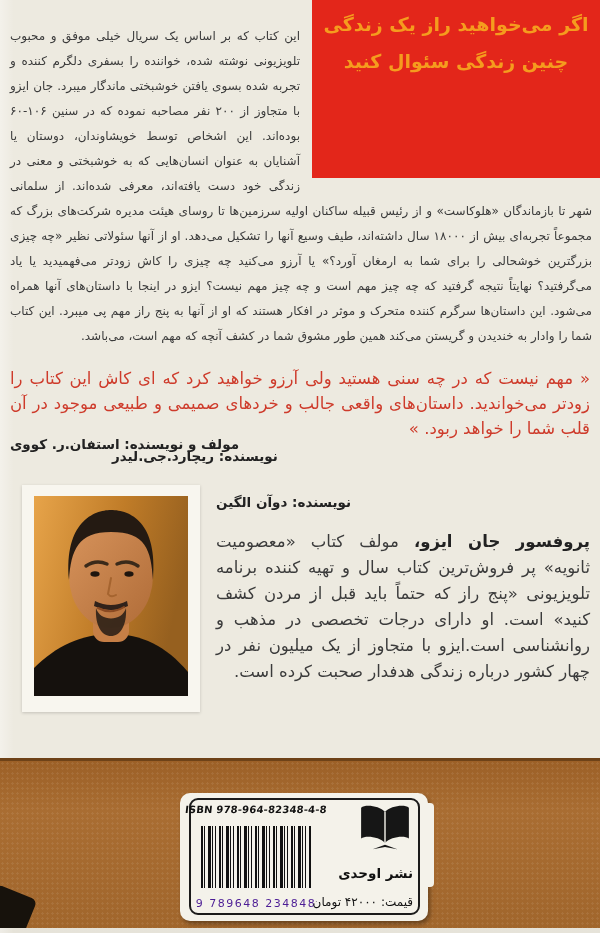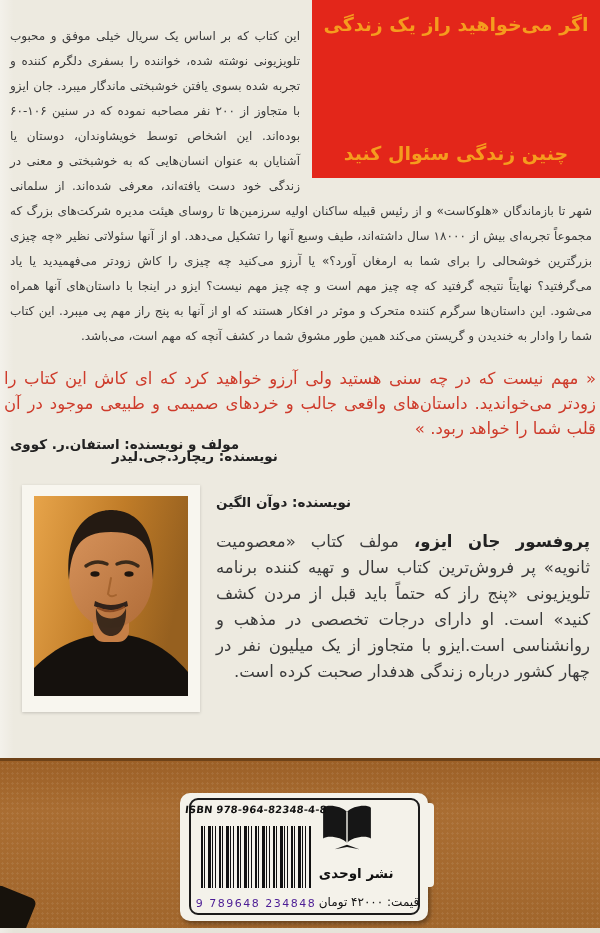--- a/index.html
+++ b/index.html
@@ -9,33 +9,33 @@
     background-image:linear-gradient(90deg,rgba(255,255,255,.35) 0,rgba(255,255,255,0) 14px),
                      linear-gradient(0deg,rgba(0,0,0,.03),rgba(0,0,0,0) 40px);
     overflow:hidden;
     font-family:"DejaVu Sans",sans-serif;
   }
   .content{position:absolute;top:0;left:0;right:0;direction:rtl;}
   
   .promo{
     float:right;width:288px;height:178px;margin-left:12px;margin-bottom:8px;
     background:#E3261A;
-    display:flex;flex-direction:column;justify-content:space-between;
+    display:flex;flex-direction:column;justify-content:flex-start;
     text-align:center;box-sizing:border-box;padding:6px 8px;
   }
   .promo .line{color:#F59C1E;font-weight:bold;font-size:19px;line-height:37px;}
   
   .intro{
     padding:12px 8px 0 10px;font-size:12px;line-height:25px;color:#3B3B3B;
     text-align:justify;text-align-last:right;
   }
   
   .quote-block{clear:both;margin-top:14px;}
   .quote{
-    padding:0 4px;font-size:16.5px;line-height:25px;color:#CE3B2B;
+    padding:0 10px;font-size:16.5px;line-height:25px;color:#CE3B2B;
     text-align:justify;text-align-last:right;
   }
   .attribution{
     padding:0 10px;font-size:13.5px;font-weight:bold;color:#222;
     text-align:left;direction:rtl;line-height:22px;
   }
   .q1-att{margin-top:-24px;}
   .q2-att{margin-top:-24px;padding-left:64px;margin-left:48px;}
   .q3-att{margin-top:2px;padding:0;}
   
@@ -89,21 +89,21 @@
   .bars{
     width:110px;height:62px;margin-top:1px;
     background:repeating-linear-gradient(90deg,
       #111 0 2px,transparent 2px 3px,
       #111 3px 4px,transparent 4px 7px,
       #111 7px 10px,transparent 10px 11px,
       #111 11px 12px,transparent 12px 14px,
       #111 14px 15px,transparent 15px 18px);
   }
   .code-digits{font-size:11px;color:#4c1d95;letter-spacing:1.5px;white-space:nowrap;font-weight:normal;}
-  .pub-col{flex:1;display:flex;flex-direction:column;align-items:flex-end;justify-content:space-between;direction:rtl;padding:1px 0;min-width:0;}
+  .pub-col{flex:1;display:flex;flex-direction:column;align-items:flex-start;justify-content:space-between;direction:rtl;padding:1px 0;min-width:0;}
   .book-icon{width:56px;height:46px;}
   .publisher{font-size:13.5px;font-weight:bold;color:#111;white-space:nowrap;}
   .price{font-size:12px;font-weight:normal;color:#111;white-space:nowrap;}
 </style>
 </head>
 <body>
 
 <div class="cover">
 
   <div class="content">

